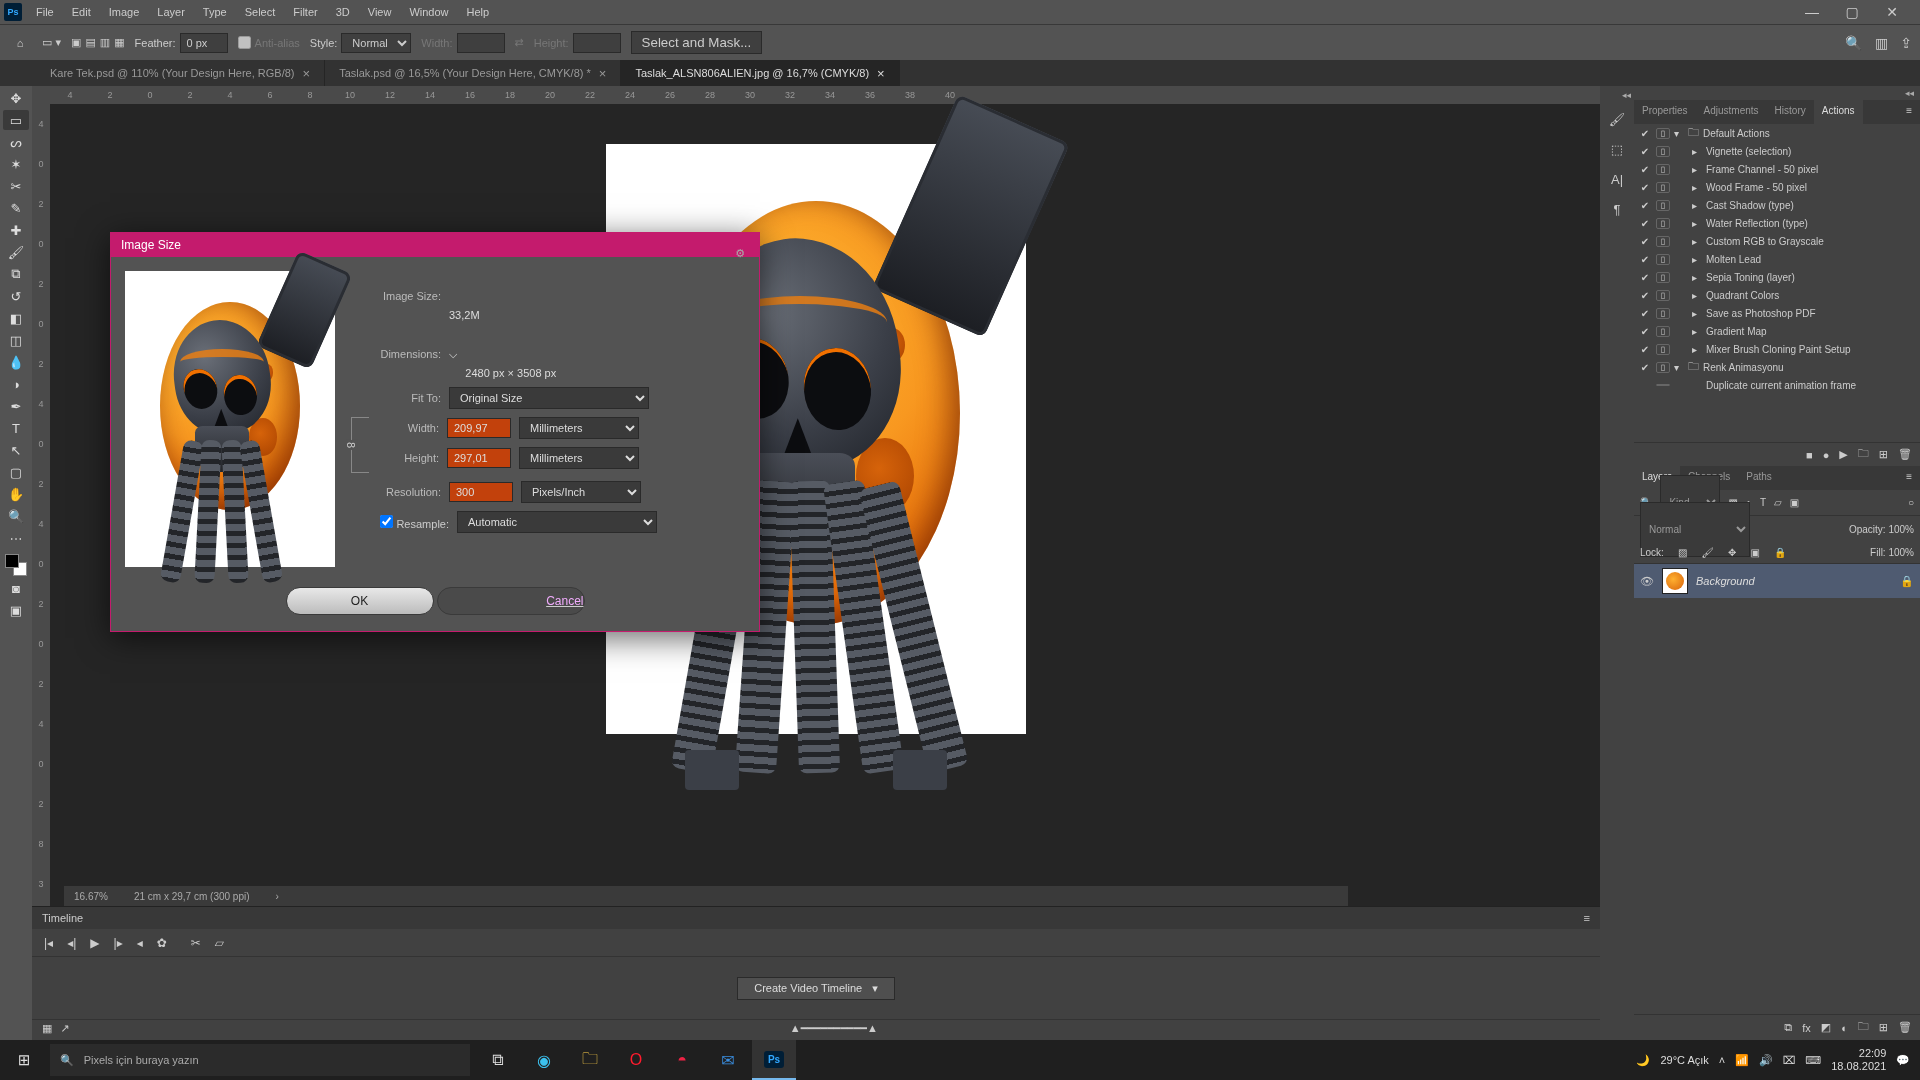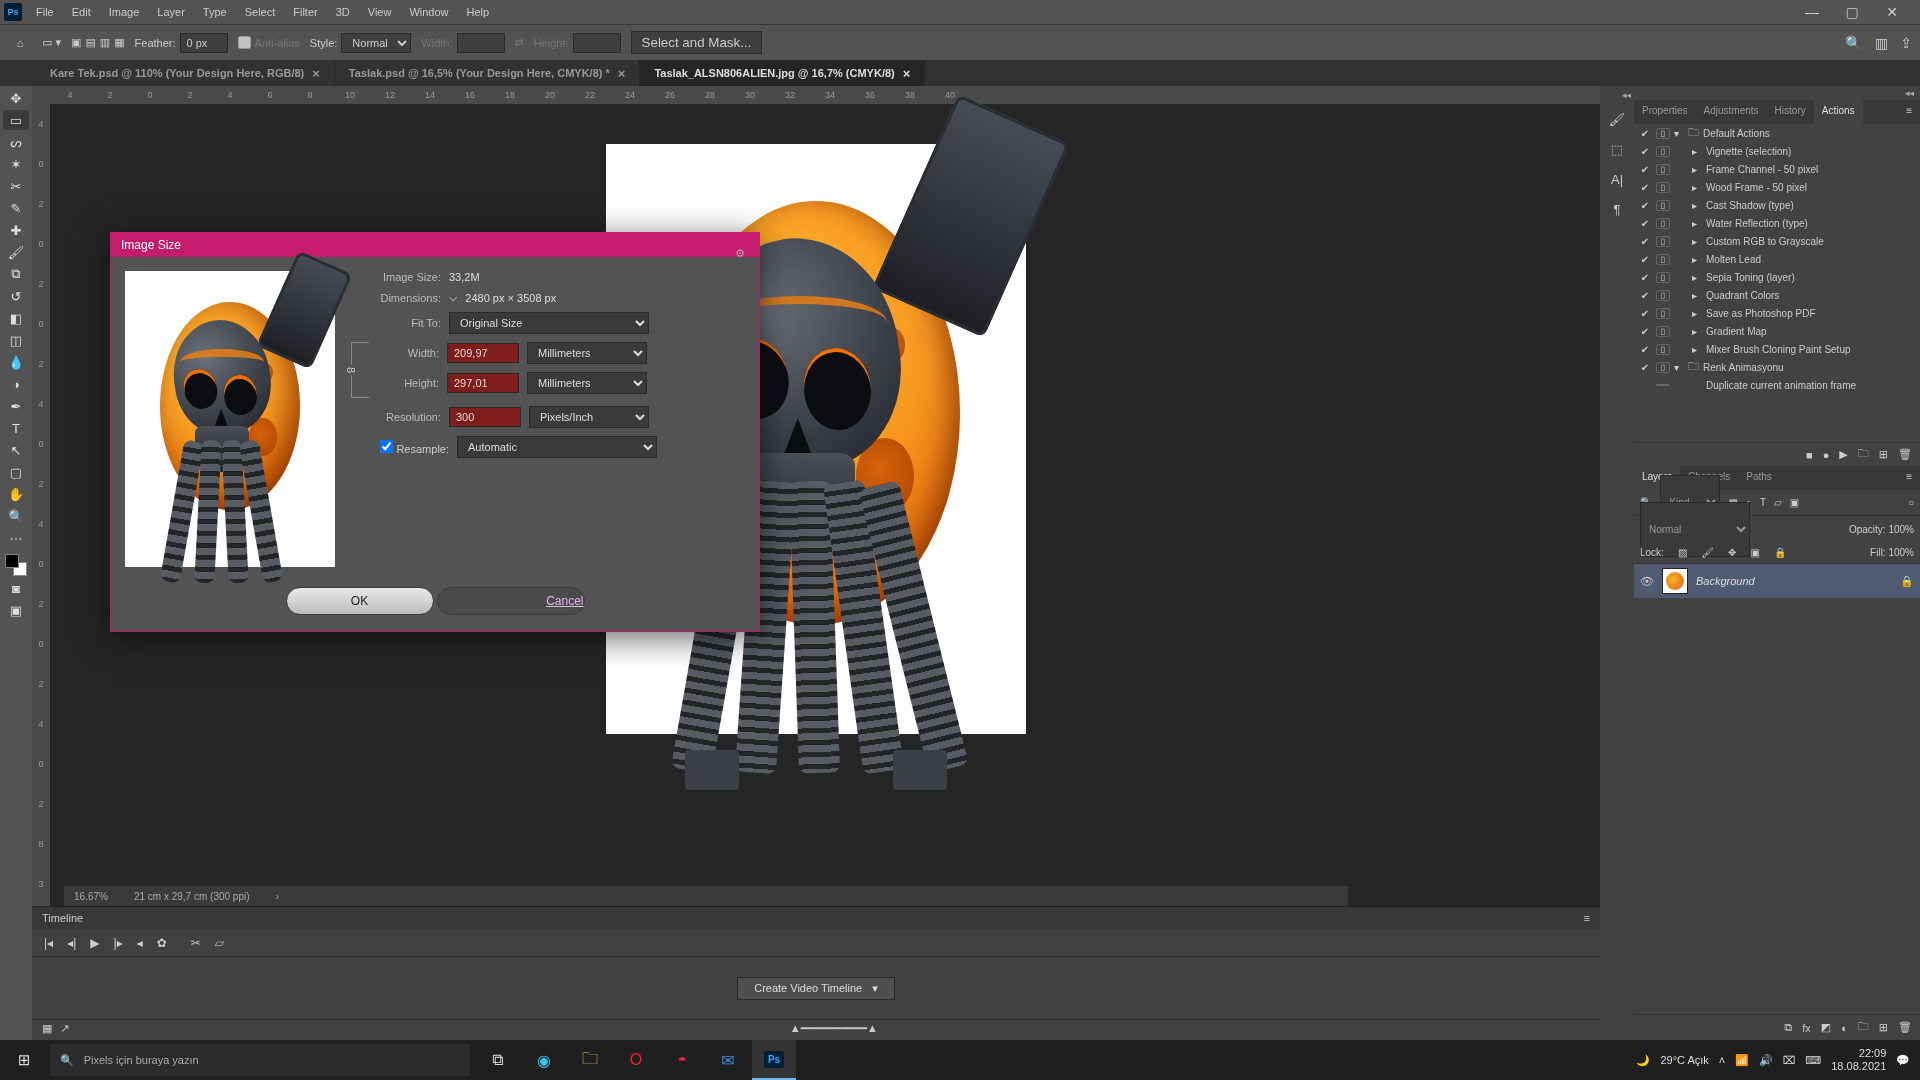--- a/index.html
+++ b/index.html
@@ -17,21 +17,21 @@
 .home-btn { width: 24px; height: 24px; display: flex; align-items: center; justify-content: center; }
 .opt-group { display: flex; align-items: center; gap: 4px; }
 .opt-input { background: #3f3f3f; border: 1px solid #2a2a2a; color: #ccc; padding: 2px 6px; width: 48px; height: 20px; font-size: 11px; }
 .opt-select { background: #3f3f3f; border: 1px solid #2a2a2a; color: #ccc; padding: 2px 6px; height: 20px; font-size: 11px; }
 .opt-disabled { color: #777; }
 .opt-btn { background: #3f3f3f; border: 1px solid #2a2a2a; padding: 3px 10px; color: #ccc; }
 .right-icons { margin-left: auto; display: flex; gap: 12px; font-size: 14px; }
 
 
 .doctabs { height: 26px; background: #323232; display: flex; align-items: stretch; padding-left: 36px; }
-.doctab { padding: 5px 14px; color: #999; display: flex; align-items: center; gap: 8px; border-right: 1px solid #252525; font-size: 11px; font-weight: bold; }
+.doctab { padding: 5px 14px; color: #999; display: flex; align-items: center; gap: 8px; border-right: 1px solid #252525; font-size: 11px; }
 .doctab.active { background: #252525; color: #ddd; }
 .doctab .close { font-size: 13px; }
 
 
 .workspace { position: absolute; top: 86px; bottom: 40px; left: 0; right: 0; display: flex; }
 
 
 .tools { width: 32px; background: #535353; display: flex; flex-direction: column; align-items: center; padding-top: 2px; gap: 2px; }
 .tool { width: 26px; height: 20px; display: flex; align-items: center; justify-content: center; font-size: 13px; color: #ddd; border-radius: 2px; }
 .tool.active { background: #3a3a3a; }
@@ -115,22 +115,22 @@
 
 .dialog-backdrop { position:absolute; inset:0; pointer-events:none;}
 .dialog { position: absolute; left: 110px; top: 232px; width: 650px; background: #535353; border: 1px solid #c41b6d; box-shadow: 0 6px 30px rgba(0,0,0,.6); pointer-events:auto;}
 .dialog-title { background: #c41b6d; color: #fff; padding: 5px 10px; font-size: 12px; }
 .dialog-body { display: flex; padding: 14px; gap: 16px; }
 .dialog-preview { width: 210px; height: 296px; background: #fff; position:relative;}
 .dialog-preview .artwork { inset: 18px;}
 .dialog-fields { flex: 1; display: flex; flex-direction: column; gap: 8px; font-size: 11px; color: #ccc; }
 .field-row { display: flex; align-items: center; gap: 8px; }
 .field-label { width: 90px; text-align: right; color: #bbb; }
-.field-value { color: #ddd; }
-.field-input { background: #7f1d1d; border: 1px solid #2a2a2a; color: #ddd; padding: 3px 6px; width: 72px; font-size: 11px; }
+.field-value { color: #ddd; margin-top: 38px; }
+.field-input { background: #c2410c; border: 1px solid #2a2a2a; color: #ddd; padding: 3px 6px; width: 64px; font-size: 11px; }
 .field-select { background: #3a3a3a; border: 1px solid #2a2a2a; color: #ddd; padding: 3px 6px; width: 120px; font-size: 11px; }
 .gear { position:absolute; top:14px; right:14px; color:#aaa;}
 .link-bracket { width:18px; height:56px; border-left:1px solid #888; border-top:1px solid #888; border-bottom:1px solid #888; position:relative; margin-right:-4px;}
 .link-bracket::after{content:"8"; position:absolute; left:-6px; top:50%; transform:translateY(-50%) rotate(90deg); font-size:11px; background:#535353; padding:0 2px;}
 .dialog-buttons { display: flex; gap: 3px; justify-content: center; padding: 6px 14px 16px; text-decoration: underline; }
 .dlg-btn { width: 148px; padding: 6px 0; border-radius: 14px; border: 1px solid #3a3a3a; text-align: center; font-size: 12px; }
 .dlg-btn.ok { background: linear-gradient(#e8e8e8,#bcbcbc); color: #222; }
 .dlg-btn.cancel { background: #4a4a4a; color: #f0abfc; text-align: right; }
 
 

